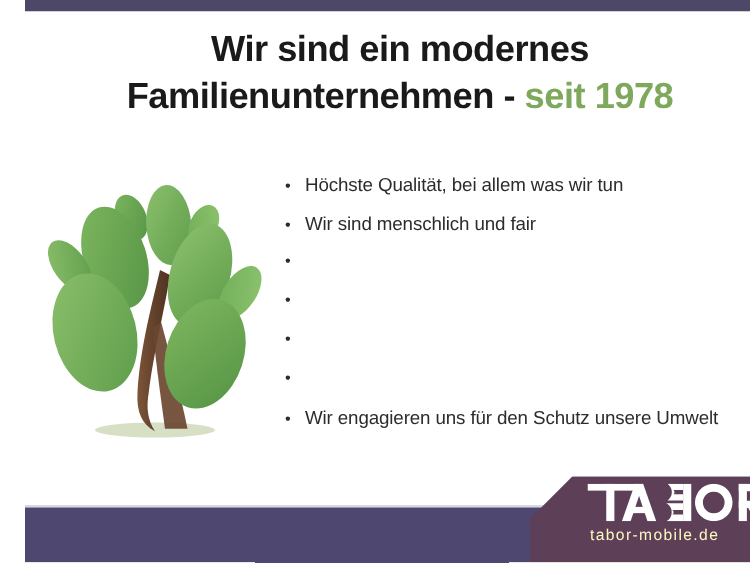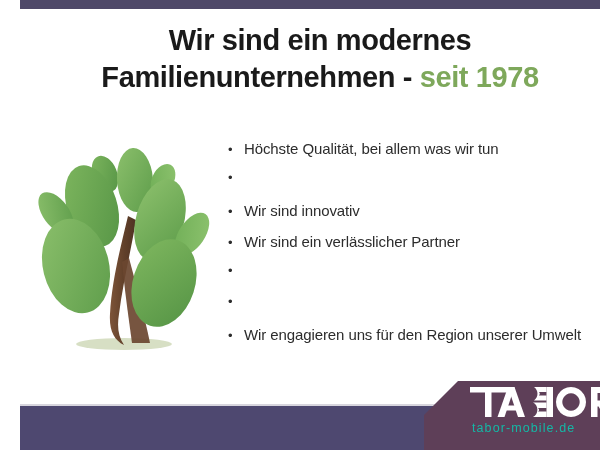--- a/index.html
+++ b/index.html
@@ -130,21 +130,21 @@
     align-items: center;
   }
   .logo-mark svg {
     display: block;
   }
   .logo-tagline {
     position: absolute;
     left: 48px;
     top: 40px;
     font-size: 12.5px;
-    color: #14b8a6;
+    color: #fef9c3;
     letter-spacing: 1.1px;
     white-space: nowrap;
   }
 </style>
 </head>
 <body>
 
 <div class="slide">
 
   <div class="top-bar"></div>
@@ -197,38 +197,37 @@
     </svg>
   </div>
 
   <div class="bullets">
     <div class="bullet-row">
       <span class="bullet-dot">•</span>
       <span class="bullet-text">Höchste Qualität, bei allem was wir tun</span>
     </div>
     <div class="bullet-row">
       <span class="bullet-dot">•</span>
-    </div>
-    <div class="bullet-row">
-      <span class="bullet-dot">•</span>
-      <span class="bullet-text">Wir sind innovativ</span>
-    </div>
-    <div class="bullet-row">
-      <span class="bullet-dot">•</span>
-      <span class="bullet-text">Wir sind ein verlässlicher Partner</span>
-    </div>
-    <div class="bullet-row">
-      <span class="bullet-dot">•</span>
-    </div>
-    <div class="bullet-row">
-      <span class="bullet-dot">•</span>
-    </div>
-    <div class="bullet-row">
-      <span class="bullet-dot">•</span>
-      <span class="bullet-text">Wir engagieren uns für den Region unserer Umwelt</span>
+      <span class="bullet-text">Wir sind menschlich und fair</span>
+    </div>
+    <div class="bullet-row">
+      <span class="bullet-dot">•</span>
+    </div>
+    <div class="bullet-row">
+      <span class="bullet-dot">•</span>
+    </div>
+    <div class="bullet-row">
+      <span class="bullet-dot">•</span>
+    </div>
+    <div class="bullet-row">
+      <span class="bullet-dot">•</span>
+    </div>
+    <div class="bullet-row">
+      <span class="bullet-dot">•</span>
+      <span class="bullet-text">Wir engagieren uns für den Schutz unsere Umwelt</span>
     </div>
   </div>
 
   <div class="bottom-band-hairline"></div>
   <div class="bottom-band"></div>
 
   <div class="logo-block">
     <div class="logo-mark">
       <svg width="142" height="30" viewBox="0 0 142 30" xmlns="http://www.w3.org/2000/svg" aria-hidden="true">
         <g fill="#ffffff">

